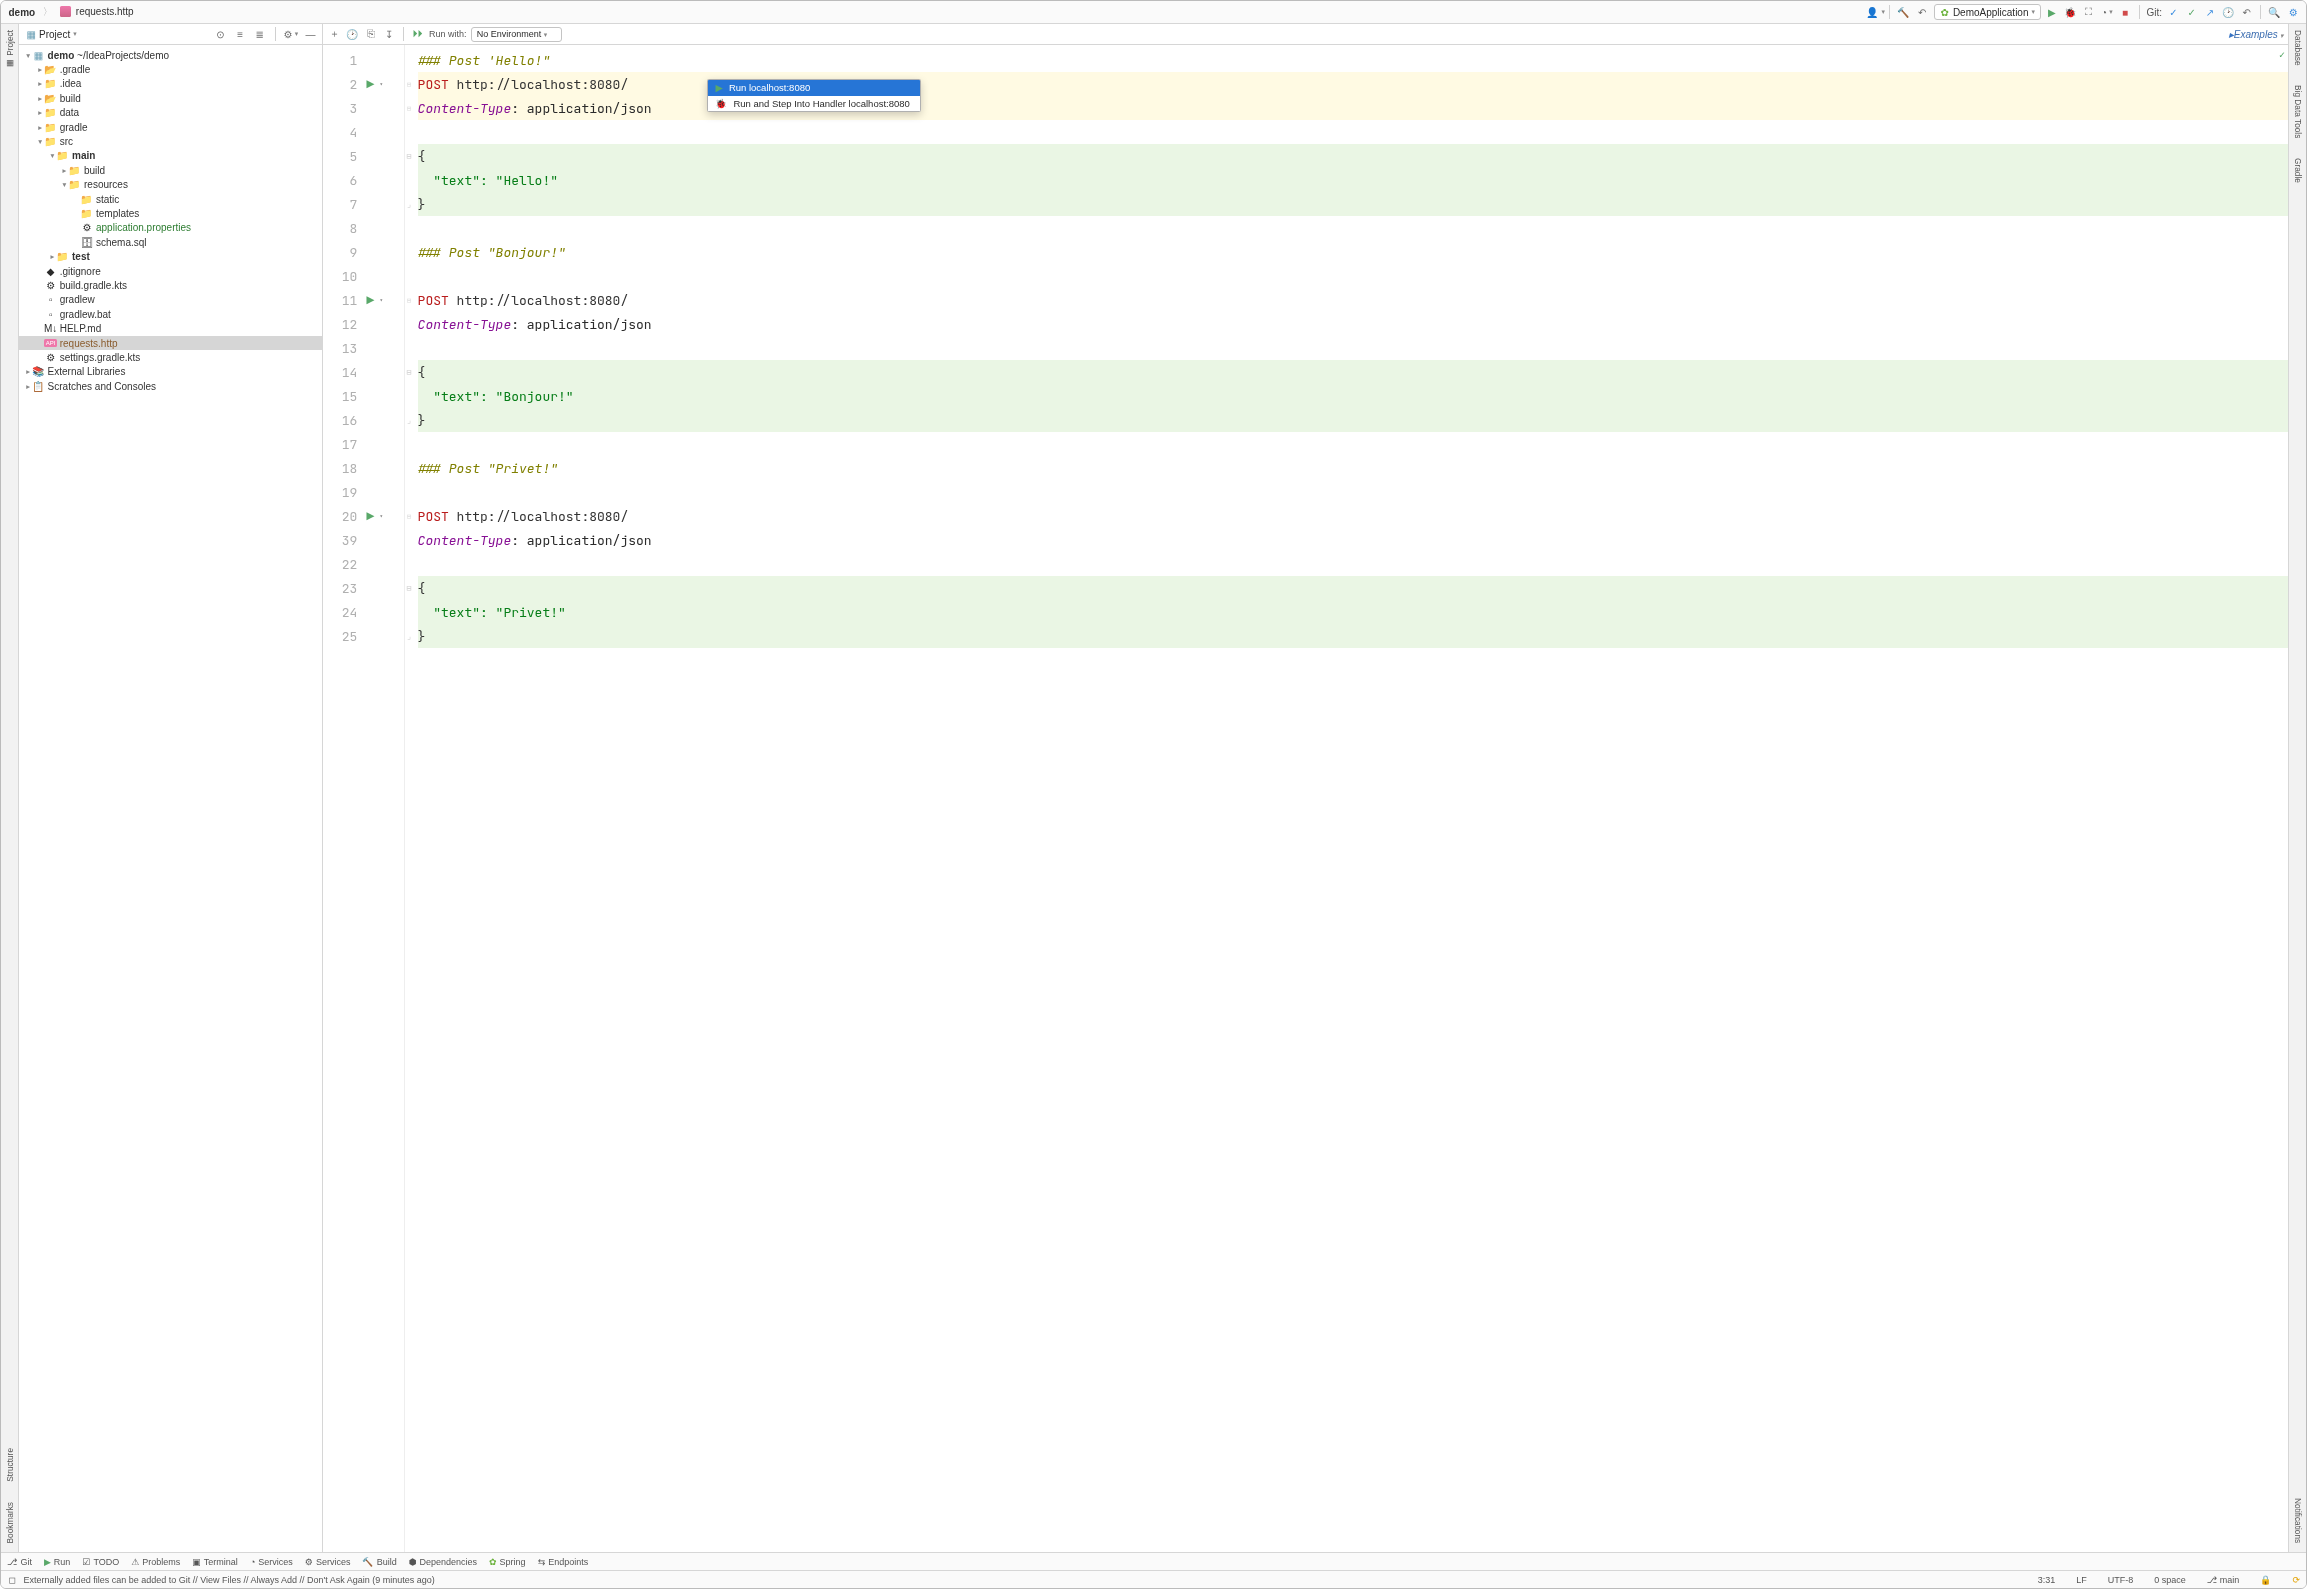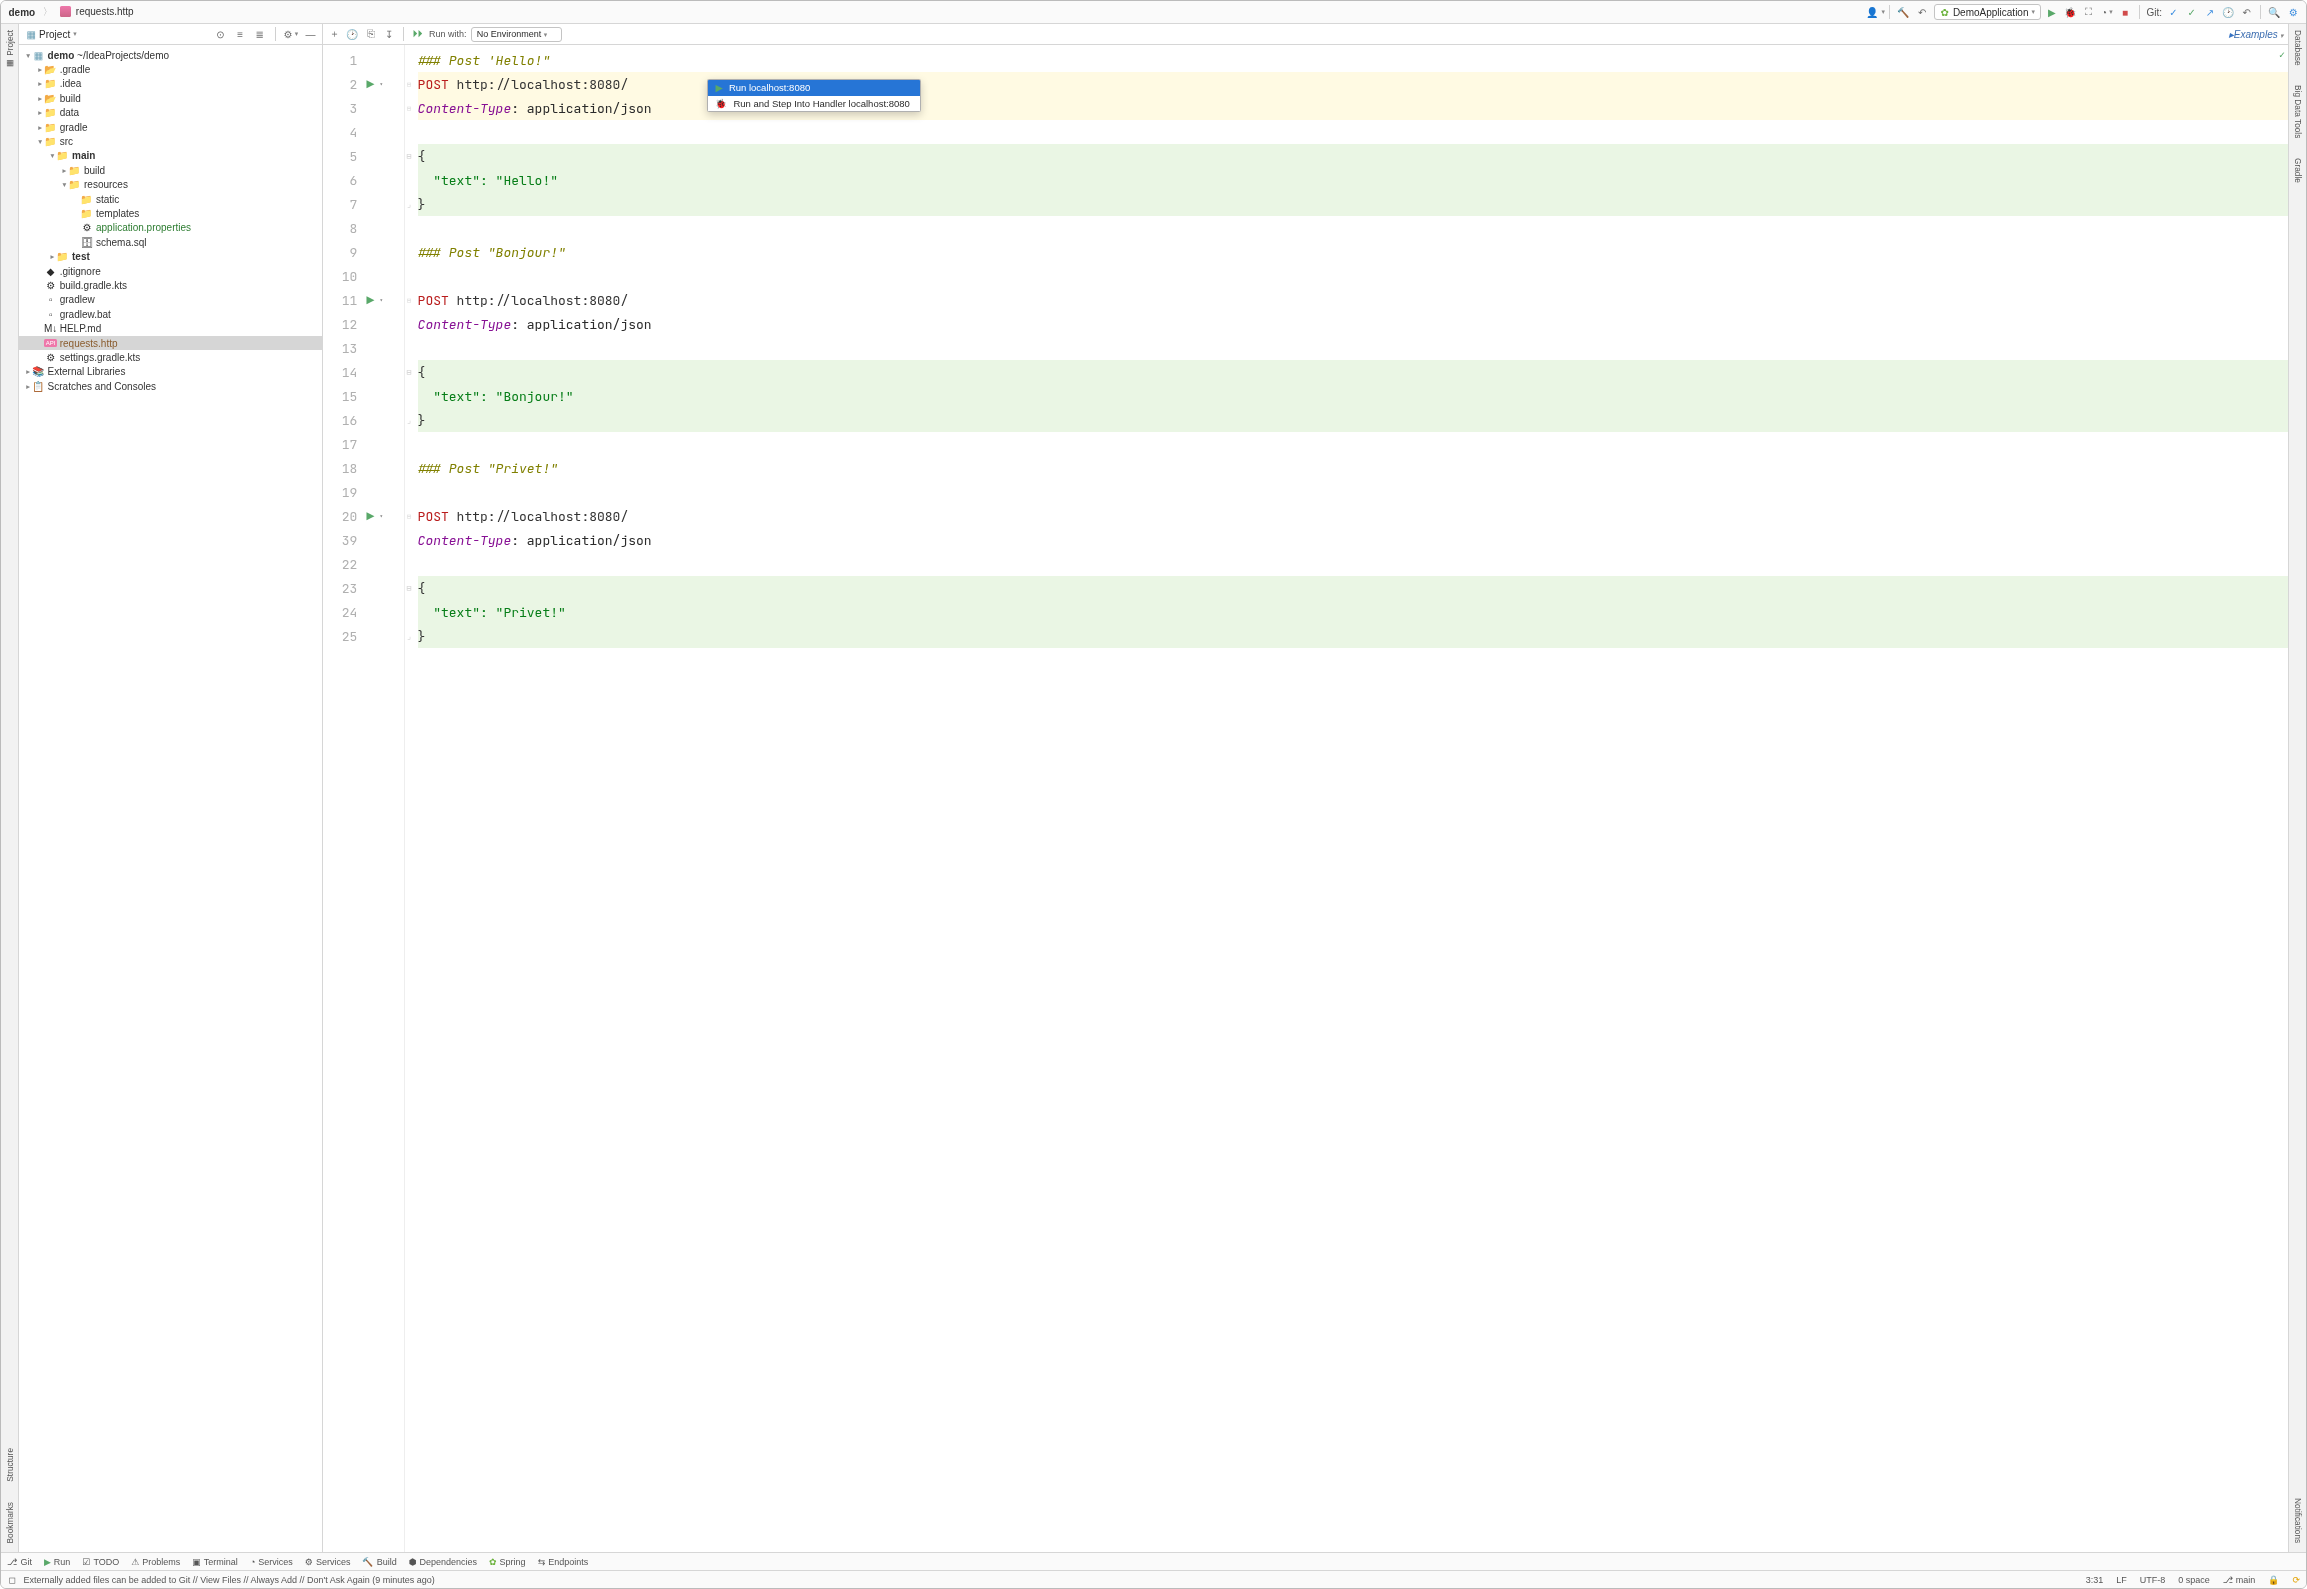--- a/index.html
+++ b/index.html
@@ -57,21 +57,21 @@
 .kw-url{color:#333; }
 .kw-header{color:#871094; font-style:italic;}
 .kw-str{color:#067d17;}
 .kw-brace{color:#333;}
 .popup { position:absolute; left:384px; top:34px; background:#fff; border:0.8px solid #b0b0b0; box-shadow:0 3px 9px rgba(0,0,0,.2); z-index:10; border-radius:1.5px; overflow:hidden; }
 .popup-item { display:flex; align-items:center; gap:6px; padding:2.3px 10.6px 2.3px 7.6px; font-size:9.5px; cursor:pointer; font-family:-apple-system,sans-serif;}
 .popup-item.sel { background:#2675d6; color:#fff; }
 .bottombar { height:18px; border-top:0.8px solid #d6d6d6; background:#fafafa; display:flex; align-items:center; padding:0 6px; gap:12px; font-size:9px; color:#555;}
 .bb-item { display:flex; align-items:center; gap:3px; cursor:pointer;}
 .statusbar { height:18px; border-top:0.8px solid #d6d6d6; background:#fafafa; display:flex; align-items:center; padding:0 6px; font-size:9px; color:#555;}
-.status-right{margin-left:auto; display:flex; gap:13px; align-items:center;}
+.status-right{margin-left:auto; display:flex; gap:21px; align-items:center;}
 .run-tri{color:#59a869}
 .bug-i{color:#3b8de0}
 .stop-sq{color:#d14b4b}
 .check-i{color:#59a869}
 .up-i{color:#3b8de0}
 .sm-ic{width:10.6px;height:10.6px;display:inline-flex;align-items:center;justify-content:center;}
 .chev::after{content:"▾"; font-size:6.8px; color:#888; margin-left:2.3px;}
 .corner-check{position:absolute; right:3px; top:3px; color:#59a869; font-size:10px;}
 </style>
 </head>

